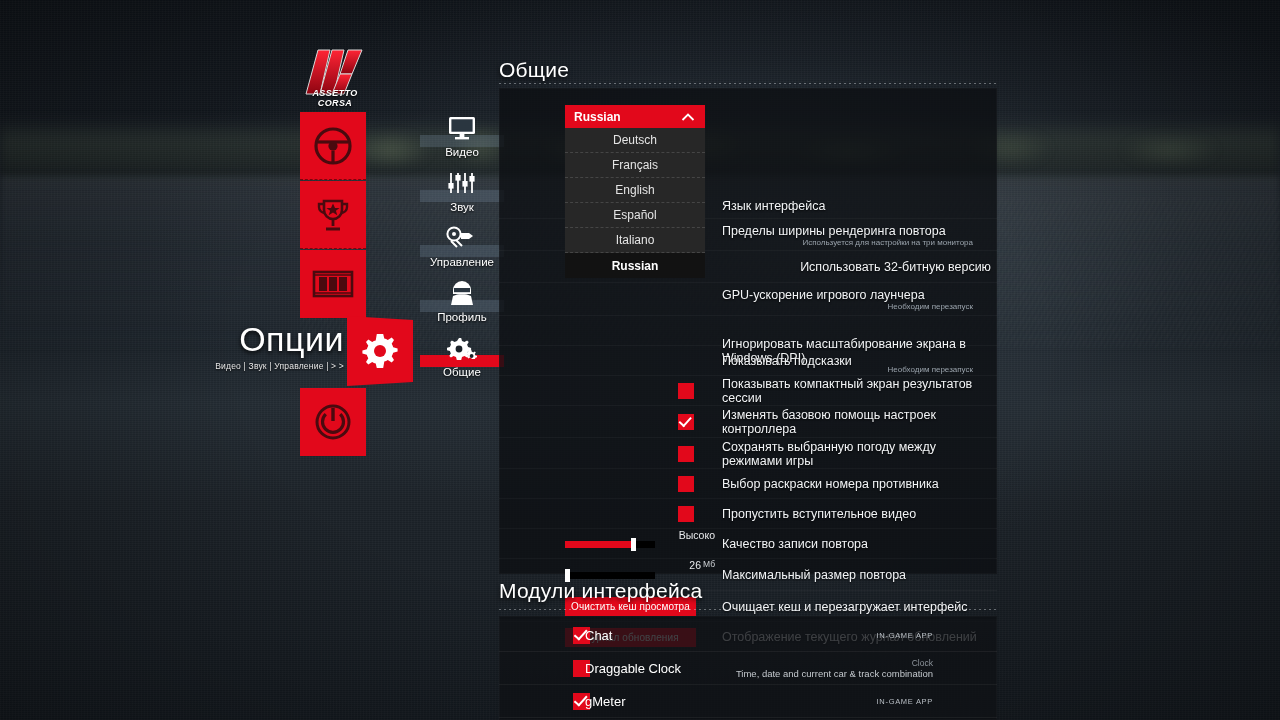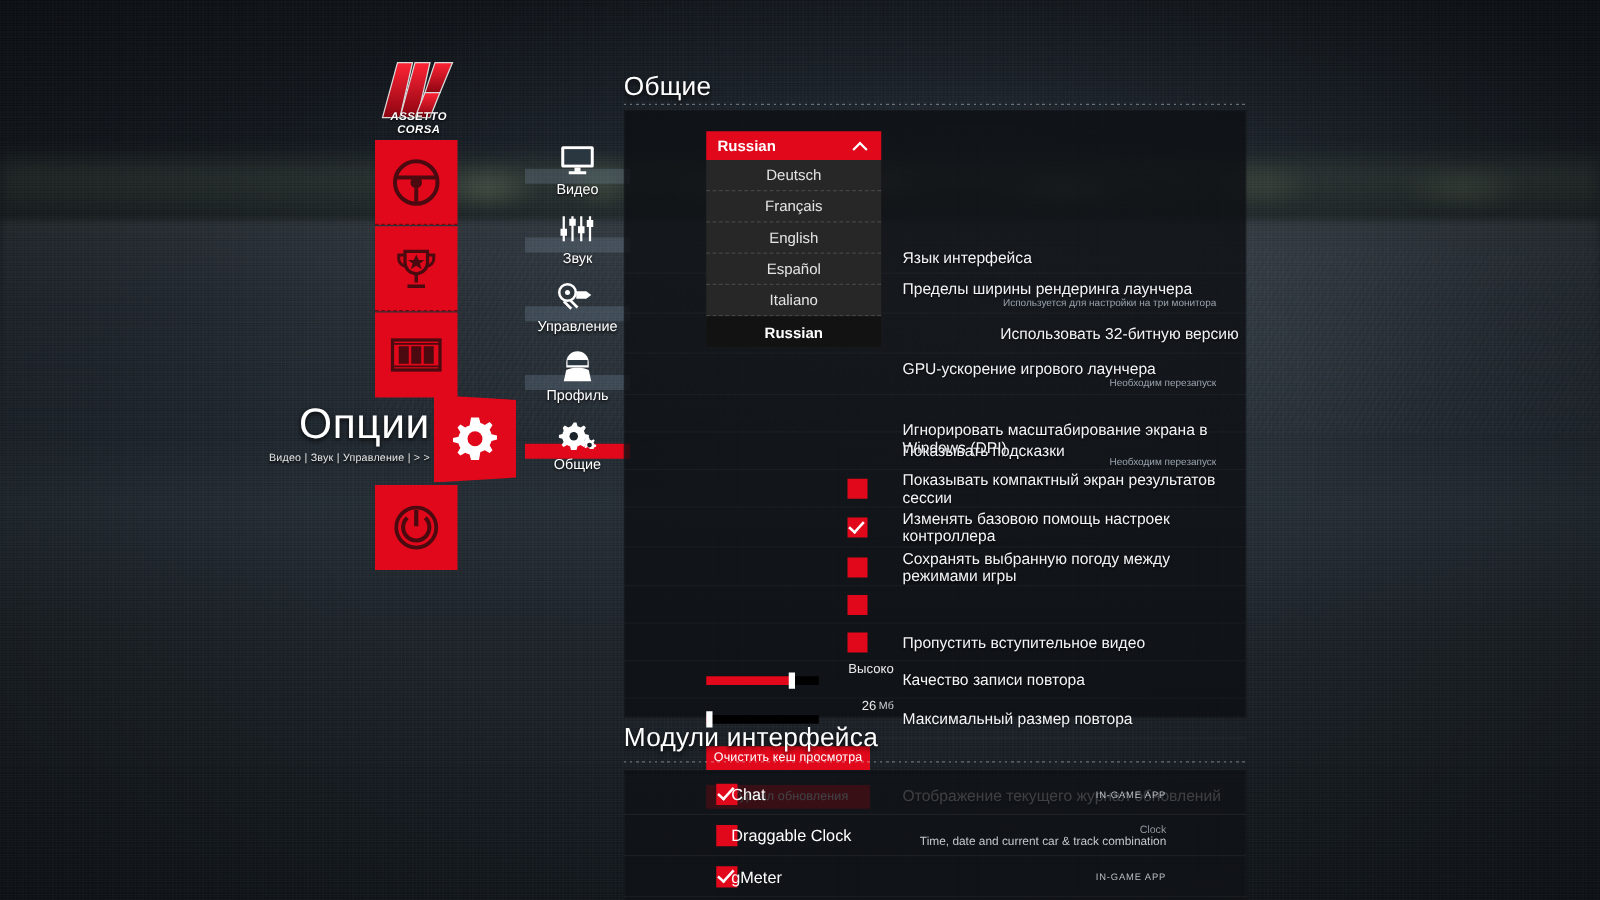--- a/index.html
+++ b/index.html
@@ -378,21 +378,21 @@
     <div id="general-rows">
         <div class="row" style="top: 105px; height: 26px;">
           <div class="ctrl" style="height: 26px;"></div>
           <div class="lbl" style="height: 26px;">
             <div class="lbl-main">Язык интерфейса</div>
           </div>
         </div>
         <div class="row" style="top: 131px; height: 32px;">
           <div class="ctrl" style="height: 32px;"></div>
           <div class="lbl" style="height: 32px;">
-            <div class="lbl-main">Пределы ширины рендеринга лаунчера</div>
+            <div class="lbl-main">Пределы ширины рендеринга повтора</div>
             <div class="lbl-sub">Используется для настройки на три монитора</div>
           </div>
         </div>
         <div class="row" style="top: 163px; height: 32px; text-align: right;">
           <div class="ctrl" style="height: 32px;"></div>
           <div class="lbl" style="height: 32px;">
             <div class="lbl-main">Использовать 32-битную версию</div>
           </div>
         </div>
         <div class="row" style="top: 195px; height: 33px;">
@@ -435,20 +435,23 @@
           <div class="ctrl" style="height: 31px;">
             <div class="cb" style="top: 7.5px;"></div>
           </div>
           <div class="lbl" style="height: 31px;">
             <div class="lbl-main">Сохранять выбранную погоду между режимами игры</div>
           </div>
         </div>
         <div class="row" style="top: 381px; height: 30px;">
           <div class="ctrl" style="height: 30px;">
             <div class="cb" style="top: 7px;"></div>
+          </div>
+          <div class="lbl" style="height: 30px;">
+            <div class="lbl-main">Выбор раскраски номера противника</div>
           </div>
         </div>
         <div class="row" style="top: 411px; height: 30px;">
           <div class="ctrl" style="height: 30px;">
             <div class="cb" style="top: 7px;"></div>
           </div>
           <div class="lbl" style="height: 30px;">
             <div class="lbl-main">Пропустить вступительное видео</div>
           </div>
         </div>
@@ -479,20 +482,23 @@
               <span class="unit">Мб</span>
             </div>
           </div>
           <div class="lbl" style="height: 32px;">
             <div class="lbl-main">Максимальный размер повтора</div>
           </div>
         </div>
         <div class="row" style="top: 503px; height: 31px;">
           <div class="ctrl" style="height: 31px;">
             <div class="act-btn" style="top: 6px;">Очистить кеш просмотра</div>
+          </div>
+          <div class="lbl" style="height: 31px;">
+            <div class="lbl-main">Очищает кеш и перезагружает интерфейс</div>
           </div>
         </div>
         <div class="row" style="top: 534px; height: 30px;">
           <div class="ctrl" style="height: 30px;">
             <div class="act-btn" style="top: 5.5px;">Журнал обновления</div>
           </div>
           <div class="lbl" style="height: 30px;">
             <div class="lbl-main">Отображение текущего журнал обновлений</div>
           </div>
         </div>

